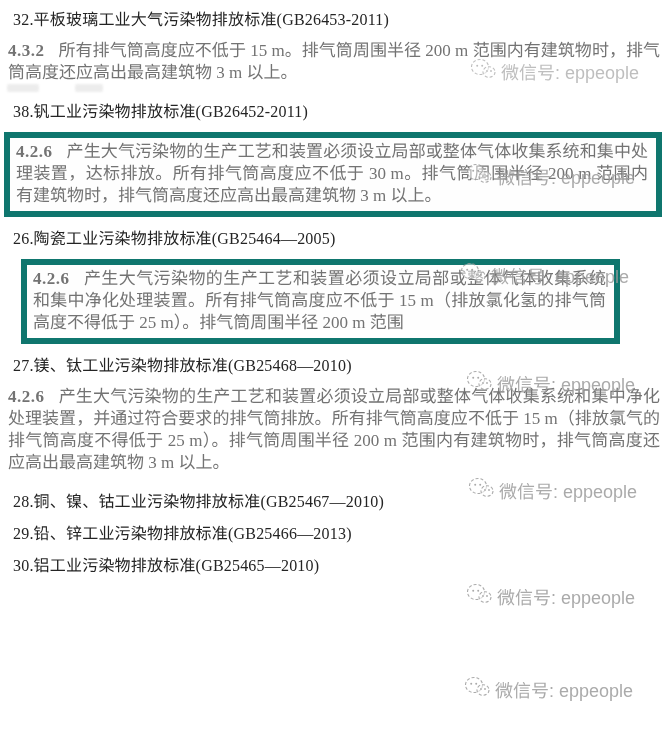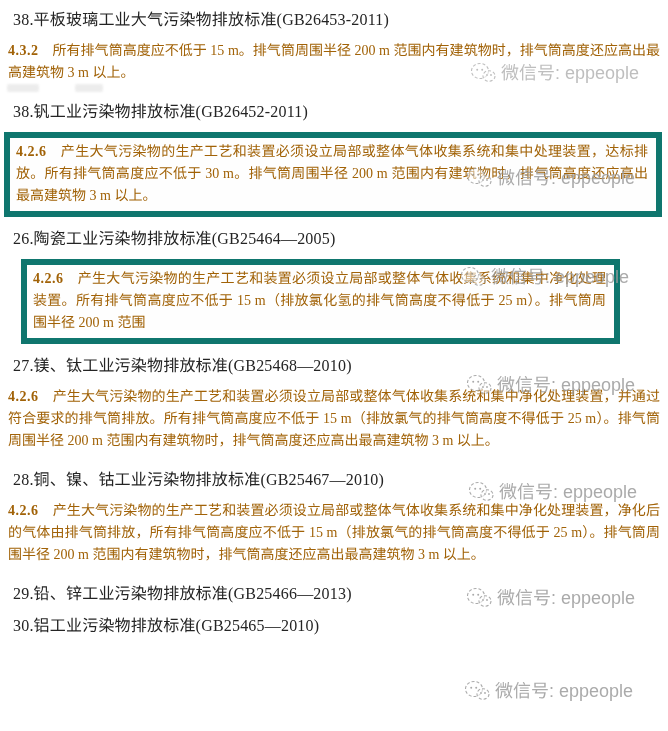--- a/index.html
+++ b/index.html
@@ -18,25 +18,25 @@
   }
   h2.std-heading{
     font-size:16px;
     font-weight:normal;
     line-height:24px;
     margin:0 0 8px 5px;
     color:#242424;
     letter-spacing:0.2px;
   }
   p.clause{
-    font-size:14px;
+    font-size:17px;
     line-height:22px;
     margin:0 0 16px 0;
     text-align:justify;
-    color:#a16207;
+    color:#737373;
   }
   p.clause .clause-no{
     font-weight:bold;
     margin-right:14px;
     letter-spacing:0.5px;
   }
   p.clause.boxed{
     border:6px solid #0f766e;
     background:#fefefe;
     padding:3px 8px 4px 6px;
@@ -45,21 +45,21 @@
     margin-bottom:10px;
   }
   p.clause.boxed.indented{
     margin-left:13px;
     margin-right:40px;
   }
   
   .wm{
     position:absolute;
     display:flex;
-    align-items:flex-end;
+    align-items:flex-start;
     gap:5px;
     color:#9c9c9c;
     font-size:18px;
     font-family:"Liberation Sans","DejaVu Sans",sans-serif;
     white-space:nowrap;
     pointer-events:none;
     opacity:0.85;
   }
   .wm .wm-icon{flex:0 0 auto;display:block;}
   .wm .wm-label{display:block;filter:blur(0.3px);}
@@ -72,42 +72,41 @@
     filter:blur(1px);
     pointer-events:none;
   }
 </style>
 </head>
 <body>
 
 <div class="page">
 
   <section>
-    <h2 class="std-heading">38.平板玻璃工业大气污染物排放标准(GB26453-2011)</h2>
+    <h2 class="std-heading">32.平板玻璃工业大气污染物排放标准(GB26453-2011)</h2>
     <p class="clause"><span class="clause-no">4.3.2</span><span>所有排气筒高度应不低于 15 m。排气筒周围半径 200 m 范围内有建筑物时，排气筒高度还应高出最高建筑物 3 m 以上。</span></p>
   </section>
 
   <section>
     <h2 class="std-heading">38.钒工业污染物排放标准(GB26452-2011)</h2>
     <p class="clause boxed"><span class="clause-no">4.2.6</span><span>产生大气污染物的生产工艺和装置必须设立局部或整体气体收集系统和集中处理装置，达标排放。所有排气筒高度应不低于 30 m。排气筒周围半径 200 m 范围内有建筑物时，排气筒高度还应高出最高建筑物 3 m 以上。</span></p>
   </section>
 
   <section>
     <h2 class="std-heading">26.陶瓷工业污染物排放标准(GB25464—2005)</h2>
     <p class="clause boxed indented"><span class="clause-no">4.2.6</span><span>产生大气污染物的生产工艺和装置必须设立局部或整体气体收集系统和集中净化处理装置。所有排气筒高度应不低于 15 m（排放氯化氢的排气筒高度不得低于 25 m）。排气筒周围半径 200 m 范围</span></p>
   </section>
 
   <section>
     <h2 class="std-heading">27.镁、钛工业污染物排放标准(GB25468—2010)</h2>
     <p class="clause"><span class="clause-no">4.2.6</span><span>产生大气污染物的生产工艺和装置必须设立局部或整体气体收集系统和集中净化处理装置，并通过符合要求的排气筒排放。所有排气筒高度应不低于 15 m（排放氯气的排气筒高度不得低于 25 m）。排气筒周围半径 200 m 范围内有建筑物时，排气筒高度还应高出最高建筑物 3 m 以上。</span></p>
   </section>
 
   <section>
     <h2 class="std-heading">28.铜、镍、钴工业污染物排放标准(GB25467—2010)</h2>
-    <p class="clause"><span class="clause-no">4.2.6</span><span>产生大气污染物的生产工艺和装置必须设立局部或整体气体收集系统和集中净化处理装置，净化后的气体由排气筒排放，所有排气筒高度应不低于 15 m（排放氯气的排气筒高度不得低于 25 m）。排气筒周围半径 200 m 范围内有建筑物时，排气筒高度还应高出最高建筑物 3 m 以上。</span></p>
   </section>
 
   <section>
     <h2 class="std-heading">29.铅、锌工业污染物排放标准(GB25466—2013)</h2>
   </section>
 
   <section>
     <h2 class="std-heading">30.铝工业污染物排放标准(GB25465—2010)</h2>
 
   </section>

